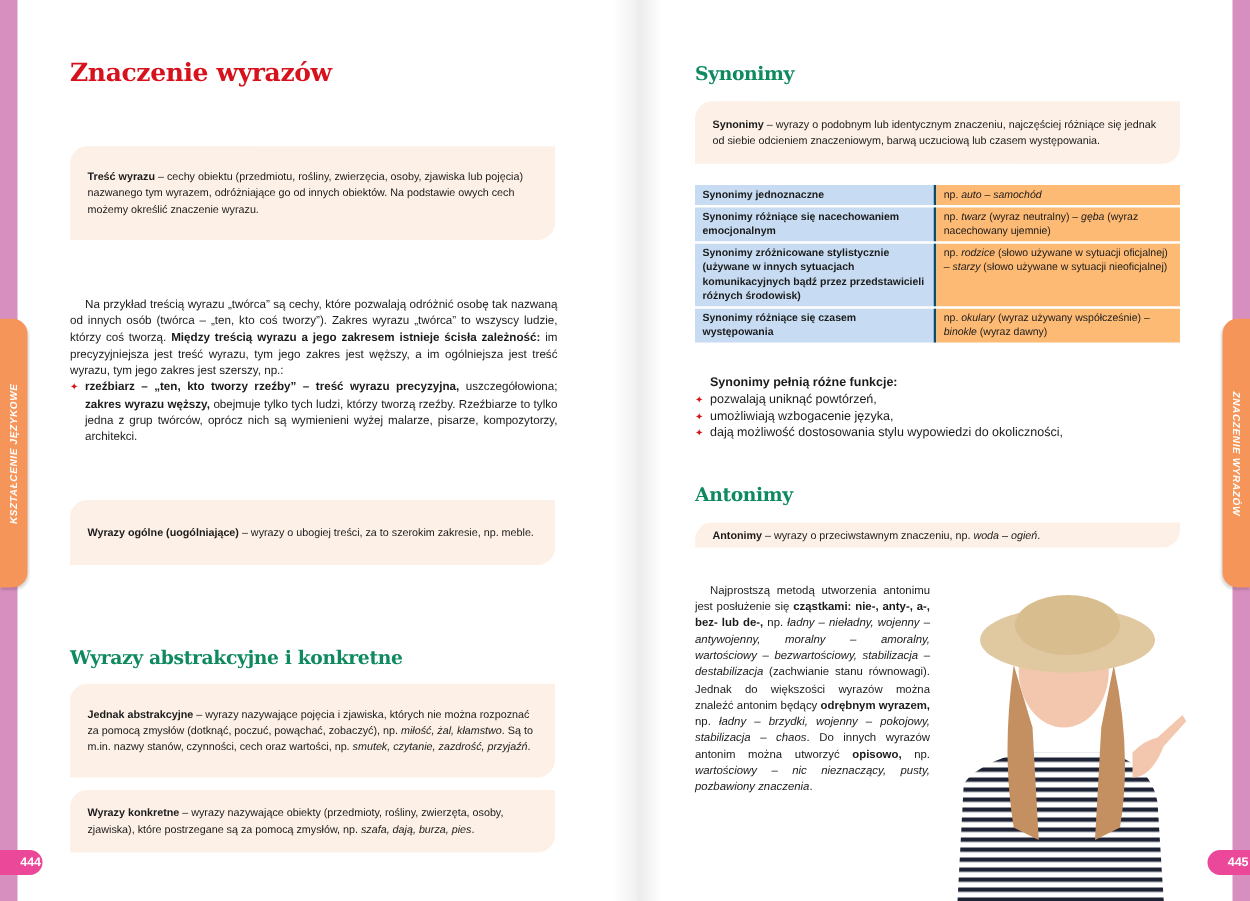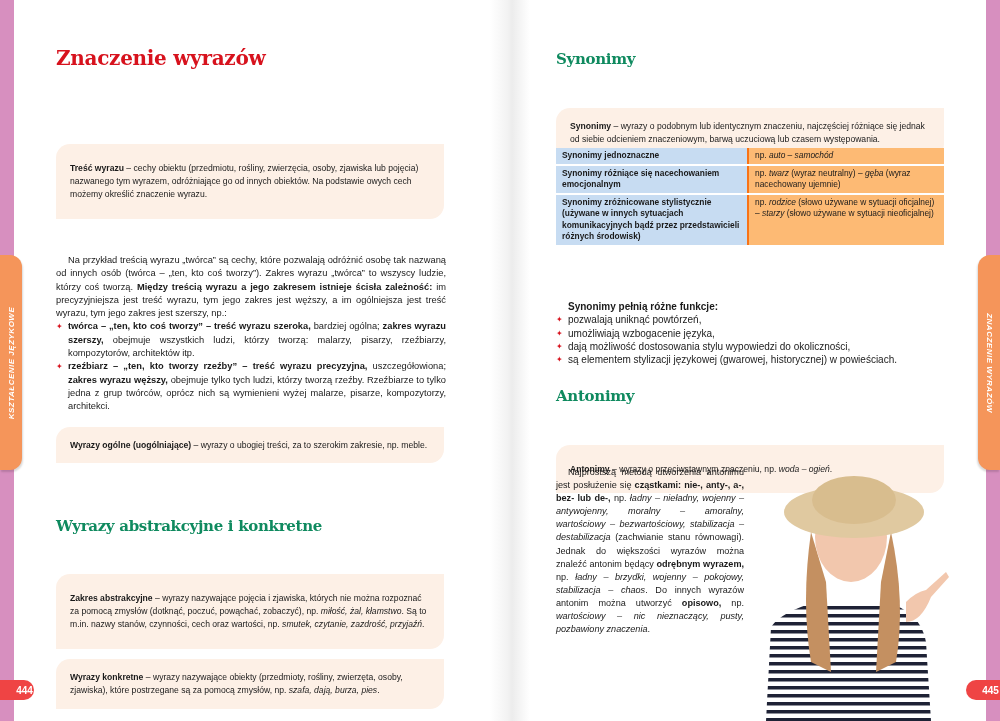--- a/index.html
+++ b/index.html
@@ -13,44 +13,44 @@
 
   .tab-left { position: absolute; left: 0; top: 255px; width: 22px; height: 215px; background: #f5955a;
               border-radius: 0 12px 12px 0; box-shadow: 1px 2px 2px rgba(0,0,0,0.15); }
   .tab-right { position: absolute; right: 0; top: 255px; width: 22px; height: 215px; background: #f5955a;
                border-radius: 12px 0 0 12px; box-shadow: -1px 2px 2px rgba(0,0,0,0.15); }
   .tab-text { position: absolute; left: 50%; top: 50%; white-space: nowrap; color: #fff;
               font-size: 8px; font-weight: bold; font-style: italic; letter-spacing: 0.5px; text-transform: uppercase; }
   .tab-left .tab-text { transform: translate(-50%,-50%) rotate(-90deg); }
   .tab-right .tab-text { transform: translate(-50%,-50%) rotate(90deg); }
 
-  .pagenum { position: absolute; top: 680px; height: 20px; width: 34px; background: #ef4444; color: #fff;
+  .pagenum { position: absolute; top: 680px; height: 20px; width: 34px; background: #ec4899; color: #fff;
              font-size: 10px; font-weight: bold; display: flex; align-items: center; justify-content: center; padding-left: 15px; }
   .pagenum.left { left: 0; border-radius: 0 10px 10px 0; }
   .pagenum.right { right: 0; border-radius: 10px 0 0 10px; }
 
   .page { position: absolute; top: 0; height: 721px; }
   .page.left { left: 56px; width: 388px; }
   .page.right { left: 556px; width: 390px; }
 
   h1 { font-family: "DejaVu Serif", serif; color: #d7121d; font-size: 20px; font-weight: bold; position: absolute; top: 46px; left: 0; letter-spacing: -0.3px; }
   h2 { font-family: "DejaVu Serif", serif; color: #0f8a5f; font-size: 15px; font-weight: bold; position: absolute; left: 0; letter-spacing: -0.3px; }
 
   .box { position: absolute; left: 0; width: 388px; background: #fdf0e6; border-radius: 14px 0 14px 0;
-         font-size: 8.6px; line-height: 13px; padding: 10px 14px; display: flex; align-items: center; margin-top: 27px; }
+         font-size: 8.6px; line-height: 13px; padding: 10px 14px; display: flex; align-items: center; }
   .box b { font-weight: bold; }
   .para { position: absolute; left: 0; width: 390px; font-size: 9.3px; line-height: 13.3px; text-align: justify; }
   .para .indent { display: inline-block; width: 12px; }
   ul.bul { list-style: none; }
   ul.bul li { position: relative; padding-left: 12px; }
   ul.bul li::before { content: "\2726"; position: absolute; left: 0; top: 0; color: #d7121d; font-size: 8px; }
 
   table.syn { position: absolute; left: 0; top: 146px; width: 388px; border-collapse: separate; border-spacing: 0 2px; font-size: 8.4px; line-height: 11.5px; }
   table.syn td { padding: 2px 6px; vertical-align: top; }
-  table.syn td.k { background: #c7dcf2; font-weight: bold; width: 193px; border-right: 2px solid #f97316; }
+  table.syn td.k { background: #c7dcf2; font-weight: bold; width: 193px; border-right: 2px solid #0c4a6e; }
   table.syn td.v { background: #fdba74; }
 
   .photo { position: absolute; left: 200px; top: 462px; width: 195px; height: 259px; }
 </style>
 </head>
 <body>
 
 <div class="edge-left"></div>
 <div class="edge-right"></div>
 <div class="gutter"></div>
@@ -65,36 +65,35 @@
 <div class="pagenum left">444</div>
 <div class="pagenum right">445</div>
 
 <div class="page left">
   <h1>Znaczenie wyrazów</h1>
 
   <div class="box" style="top:117px;height:75px">
     <div><b>Treść wyrazu</b><span> – cechy obiektu (przedmiotu, rośliny, zwierzęcia, osoby, zjawiska lub pojęcia) nazwanego tym wyrazem, odróżniające go od innych obiektów. Na podstawie owych cech możemy określić znaczenie wyrazu.</span></div>
   </div>
 
-  <div class="para" style="top:254px">
+  <div class="para" style="top:237px">
     <div><span class="indent"></span><span>Na przykład treścią wyrazu „twórca” są cechy, które pozwalają odróżnić osobę tak nazwaną od innych osób (twórca – „ten, kto coś tworzy”). Zakres wyrazu „twórca” to wszyscy ludzie, którzy coś tworzą. </span><b>Między treścią wyrazu a jego zakresem istnieje ścisła zależność:</b><span> im precyzyjniejsza jest treść wyrazu, tym jego zakres jest węższy, a im ogólniejsza jest treść wyrazu, tym jego zakres jest szerszy, np.:</span></div>
     <ul class="bul">
-      <li><b>twórca – „ten, kto coś tworzy” – treść wyrazu szeroka,</b><span> bardziej ogólna; </span><b>zakres wyrazu szerszy,</b><span> obejmuje wszystkich ludzi, którzy tworzą: malarzy, pisarzy, rzeźbiarzy, kompozytorów, architektów itp.</span></li>
       <li><b>rzeźbiarz – „ten, kto tworzy rzeźby” – treść wyrazu precyzyjna,</b><span> uszczegółowiona; </span><b>zakres wyrazu węższy,</b><span> obejmuje tylko tych ludzi, którzy tworzą rzeźby. Rzeźbiarze to tylko jedna z grup twórców, oprócz nich są wymienieni wyżej malarze, pisarze, kompozytorzy, architekci.</span></li>
     </ul>
   </div>
 
-  <div class="box" style="top:400px;height:36px">
+  <div class="box" style="top:400px;height:52px">
     <div><b>Wyrazy ogólne (uogólniające)</b><span> – wyrazy o ubogiej treści, za to szerokim zakresie, np. meble.</span></div>
   </div>
 
   <h2 style="top:517px">Wyrazy abstrakcyjne i konkretne</h2>
 
   <div class="box" style="top:547px;height:75px">
-    <div><b>Zakres abstrakcyjne</b><span> – wyrazy nazywające pojęcia i zjawiska, których nie można rozpoznać za pomocą zmysłów (dotknąć, poczuć, powąchać, zobaczyć), np. </span><i>miłość, żal, kłamstwo</i><span>. Są to m.in. nazwy stanów, czynności, cech oraz wartości, np. </span><i>smutek, czytanie, zazdrość, przyjaźń</i><span>.</span></div>
+    <div><b>Jednak abstrakcyjne</b><span> – wyrazy nazywające pojęcia i zjawiska, których nie można rozpoznać za pomocą zmysłów (dotknąć, poczuć, powąchać, zobaczyć), np. </span><i>miłość, żal, kłamstwo</i><span>. Są to m.in. nazwy stanów, czynności, cech oraz wartości, np. </span><i>smutek, czytanie, zazdrość, przyjaźń</i><span>.</span></div>
   </div>
   <div class="box" style="top:632px;height:50px">
     <div><b>Wyrazy konkretne</b><span> – wyrazy nazywające obiekty (przedmioty, rośliny, zwierzęta, osoby, zjawiska), które postrzegane są za pomocą zmysłów, np. </span><i>szafa, dają, burza, pies</i><span>.</span></div>
   </div>
 </div>
 
 <div class="page right">
   <h2 style="top:50px">Synonimy</h2>
   <div class="box" style="top:81px;height:50px">
     <div><b>Synonimy</b><span> – wyrazy o podobnym lub identycznym znaczeniu, najczęściej różniące się jednak od siebie odcieniem znaczeniowym, barwą uczuciową lub czasem występowania.</span></div>
@@ -107,35 +106,38 @@
           <td class="v"><span>np. </span><i>auto</i><span> – </span><i>samochód</i><span></span></td>
         </tr>
     <tr>
           <td class="k">Synonimy różniące się nacechowaniem emocjonalnym</td>
           <td class="v"><span>np. </span><i>twarz</i><span> (wyraz neutralny) – </span><i>gęba</i><span> (wyraz nacechowany ujemnie)</span></td>
         </tr>
     <tr>
           <td class="k">Synonimy zróżnicowane stylistycznie (używane w innych sytuacjach komunikacyjnych bądź przez przedstawicieli różnych środowisk)</td>
           <td class="v"><span>np. </span><i>rodzice</i><span> (słowo używane w sytuacji oficjalnej) – </span><i>starzy</i><span> (słowo używane w sytuacji nieoficjalnej)</span></td>
         </tr>
+    <tr>
+          <td class="k">Synonimy różniące się czasem występowania</td>
+          <td class="v"><span>np. </span><i>okulary</i><span> (wyraz używany współcześnie) – </span><i>binokle</i><span> (wyraz dawny)</span></td>
+        </tr>
   </tbody>
     </table>
 
   <div class="para" style="top:300px;font-size:10px">
     <div style="padding-left:12px"><b>Synonimy pełnią różne funkcje:</b></div>
     <ul class="bul">
       <li>pozwalają uniknąć powtórzeń,</li>
       <li>umożliwiają wzbogacenie języka,</li>
       <li>dają możliwość dostosowania stylu wypowiedzi do okoliczności,</li>
-      <li>są elementem stylizacji językowej (gwarowej, historycznej) w powieściach.</li>
     </ul>
   </div>
 
   <h2 style="top:387px">Antonimy</h2>
-  <div class="box" style="top:418px;height:48px">
+  <div class="box" style="top:418px;height:20px">
     <div><b>Antonimy</b><span> – wyrazy o przeciwstawnym znaczeniu, np. </span><i>woda – ogień</i><span>.</span></div>
   </div>
 
   <div class="para" style="top:466px;width:188px;font-size:9.1px;line-height:13.1px">
     <span class="indent"></span><span>Najprostszą metodą utworzenia antonimu jest posłużenie się </span><b>cząstkami: nie-, anty-, a-, bez- lub de-,</b><span> np. </span><i>ładny – nieładny, wojenny – antywojenny, moralny – amoralny, wartościowy – bezwartościowy, stabilizacja – destabilizacja</i><span> (zachwianie stanu równowagi). Jednak do większości wyrazów można znaleźć antonim będący </span><b>odrębnym wyrazem,</b><span> np. </span><i>ładny – brzydki, wojenny – pokojowy, stabilizacja – chaos</i><span>. Do innych wyrazów antonim można utworzyć </span><b>opisowo,</b><span> np. </span><i>wartościowy – nic nieznaczący, pusty, pozbawiony znaczenia</i><span>.</span>
   </div>
 
   <svg class="photo" viewBox="0 0 195 259">
     <defs>
       <pattern id="stripes" width="10" height="8" patternUnits="userSpaceOnUse">

